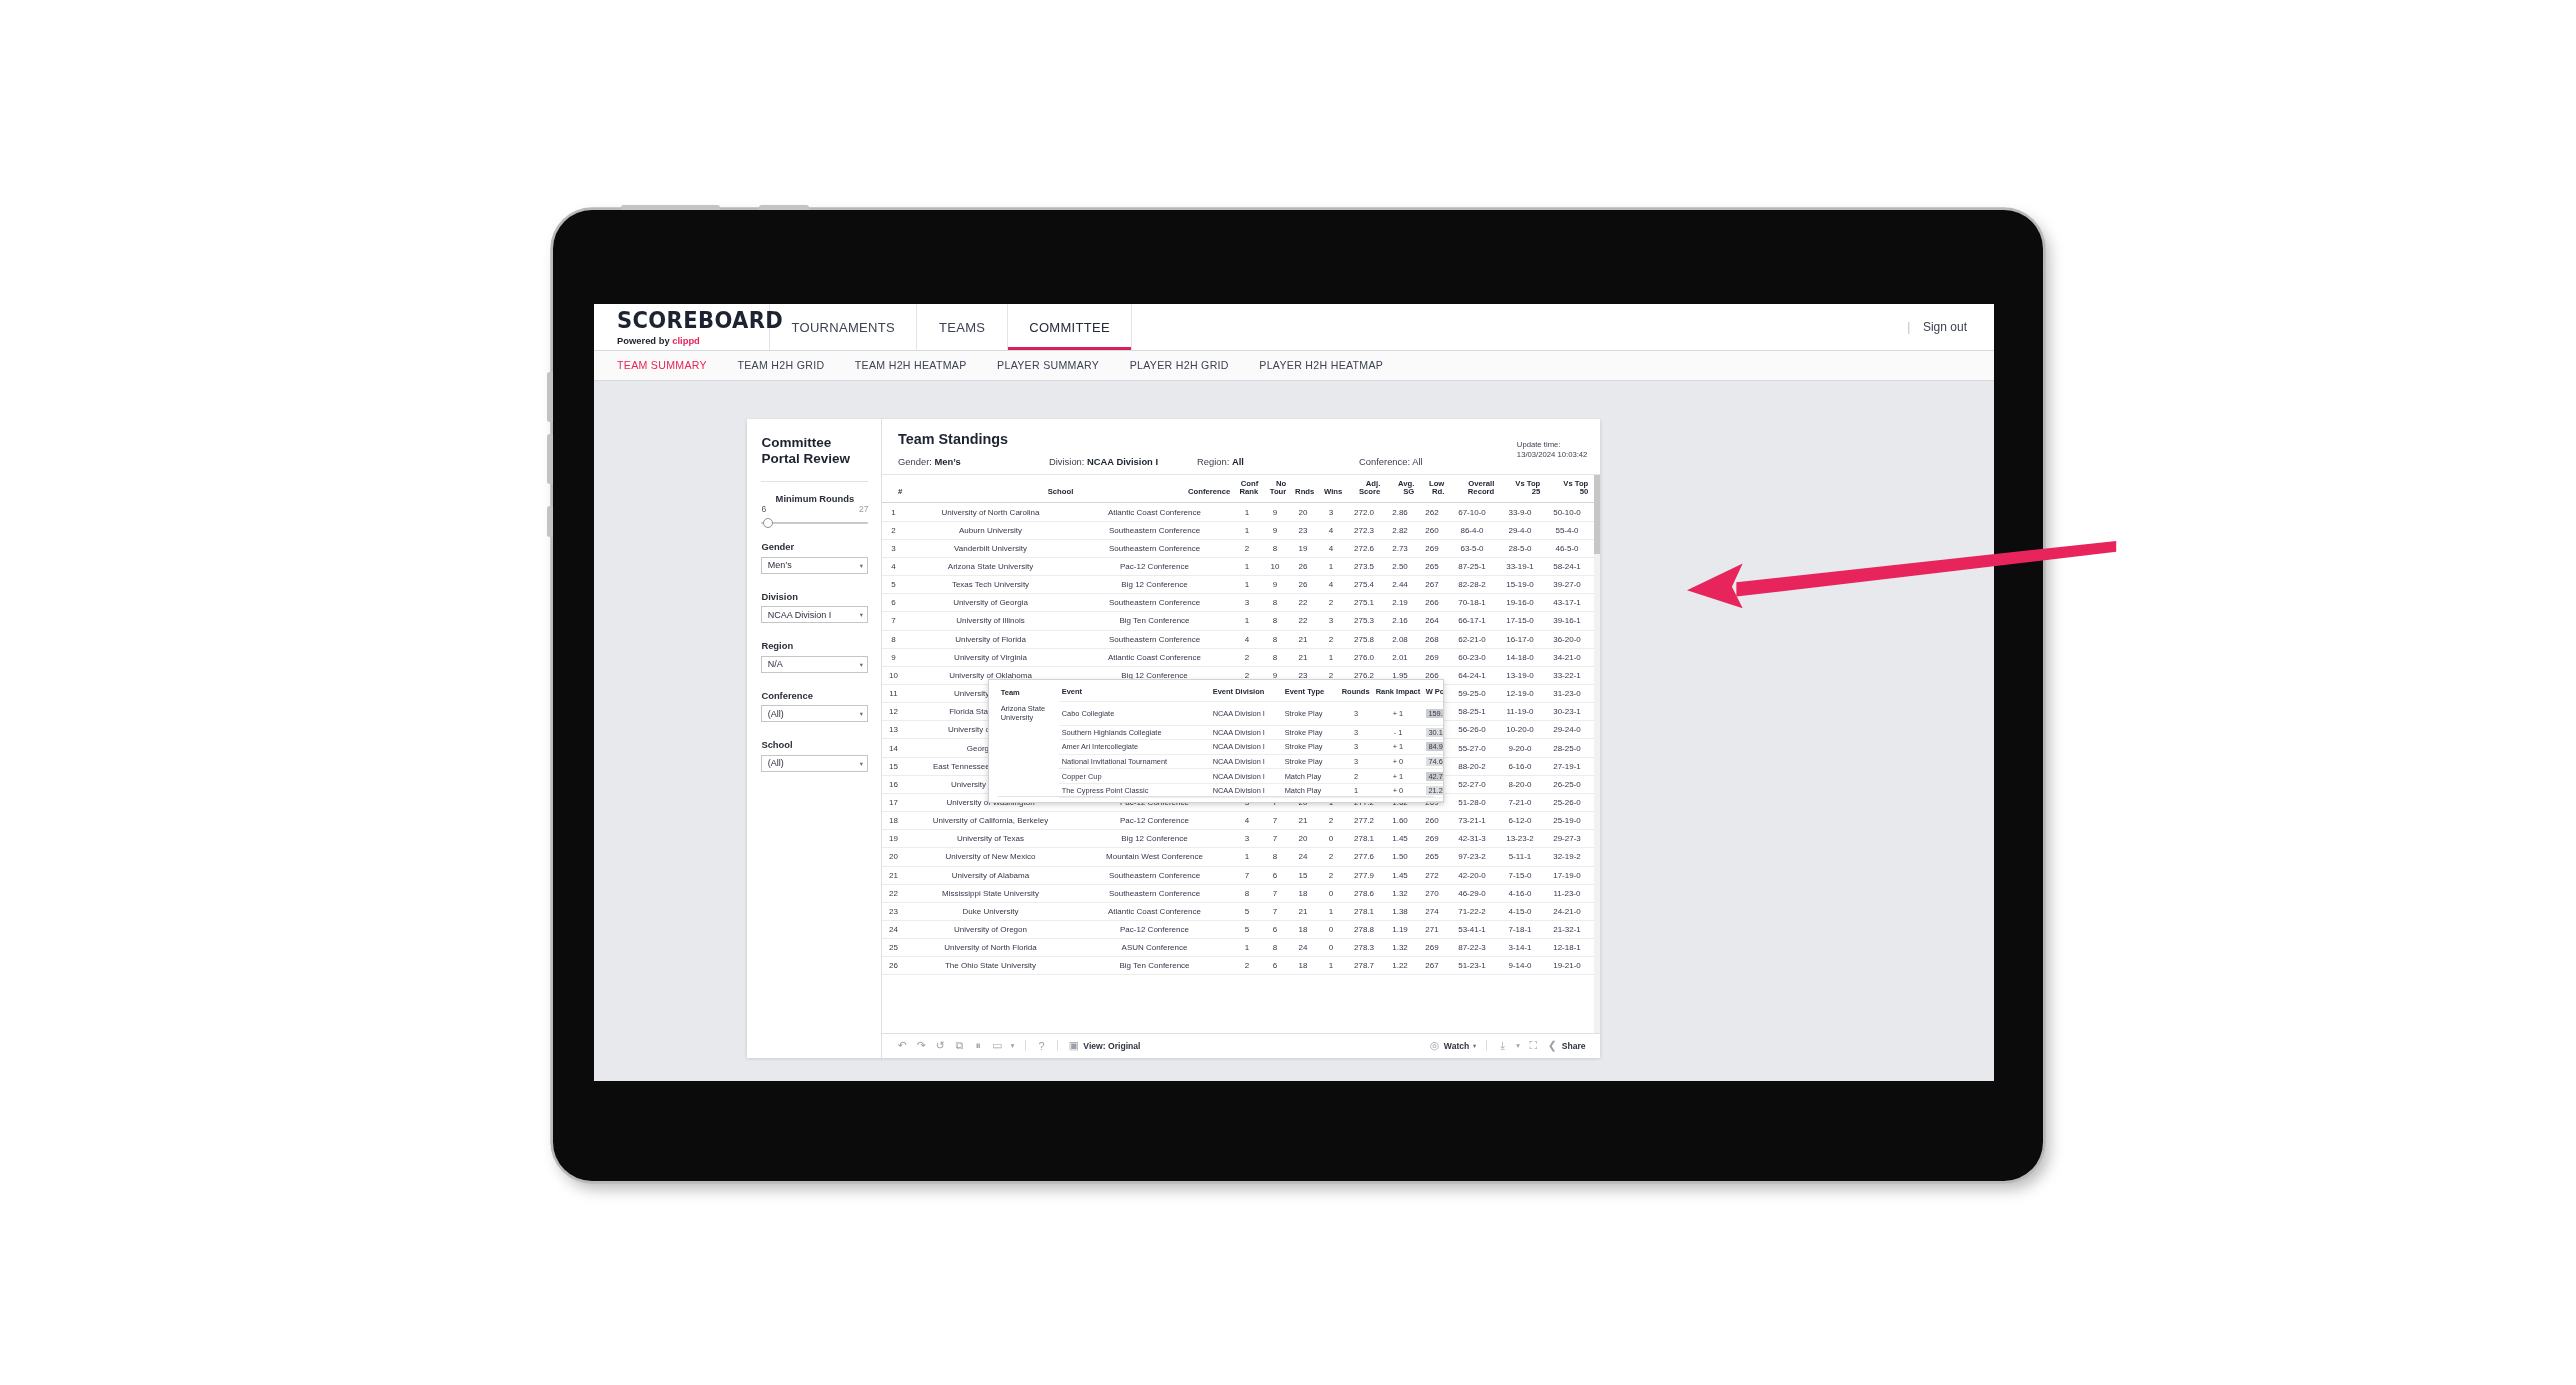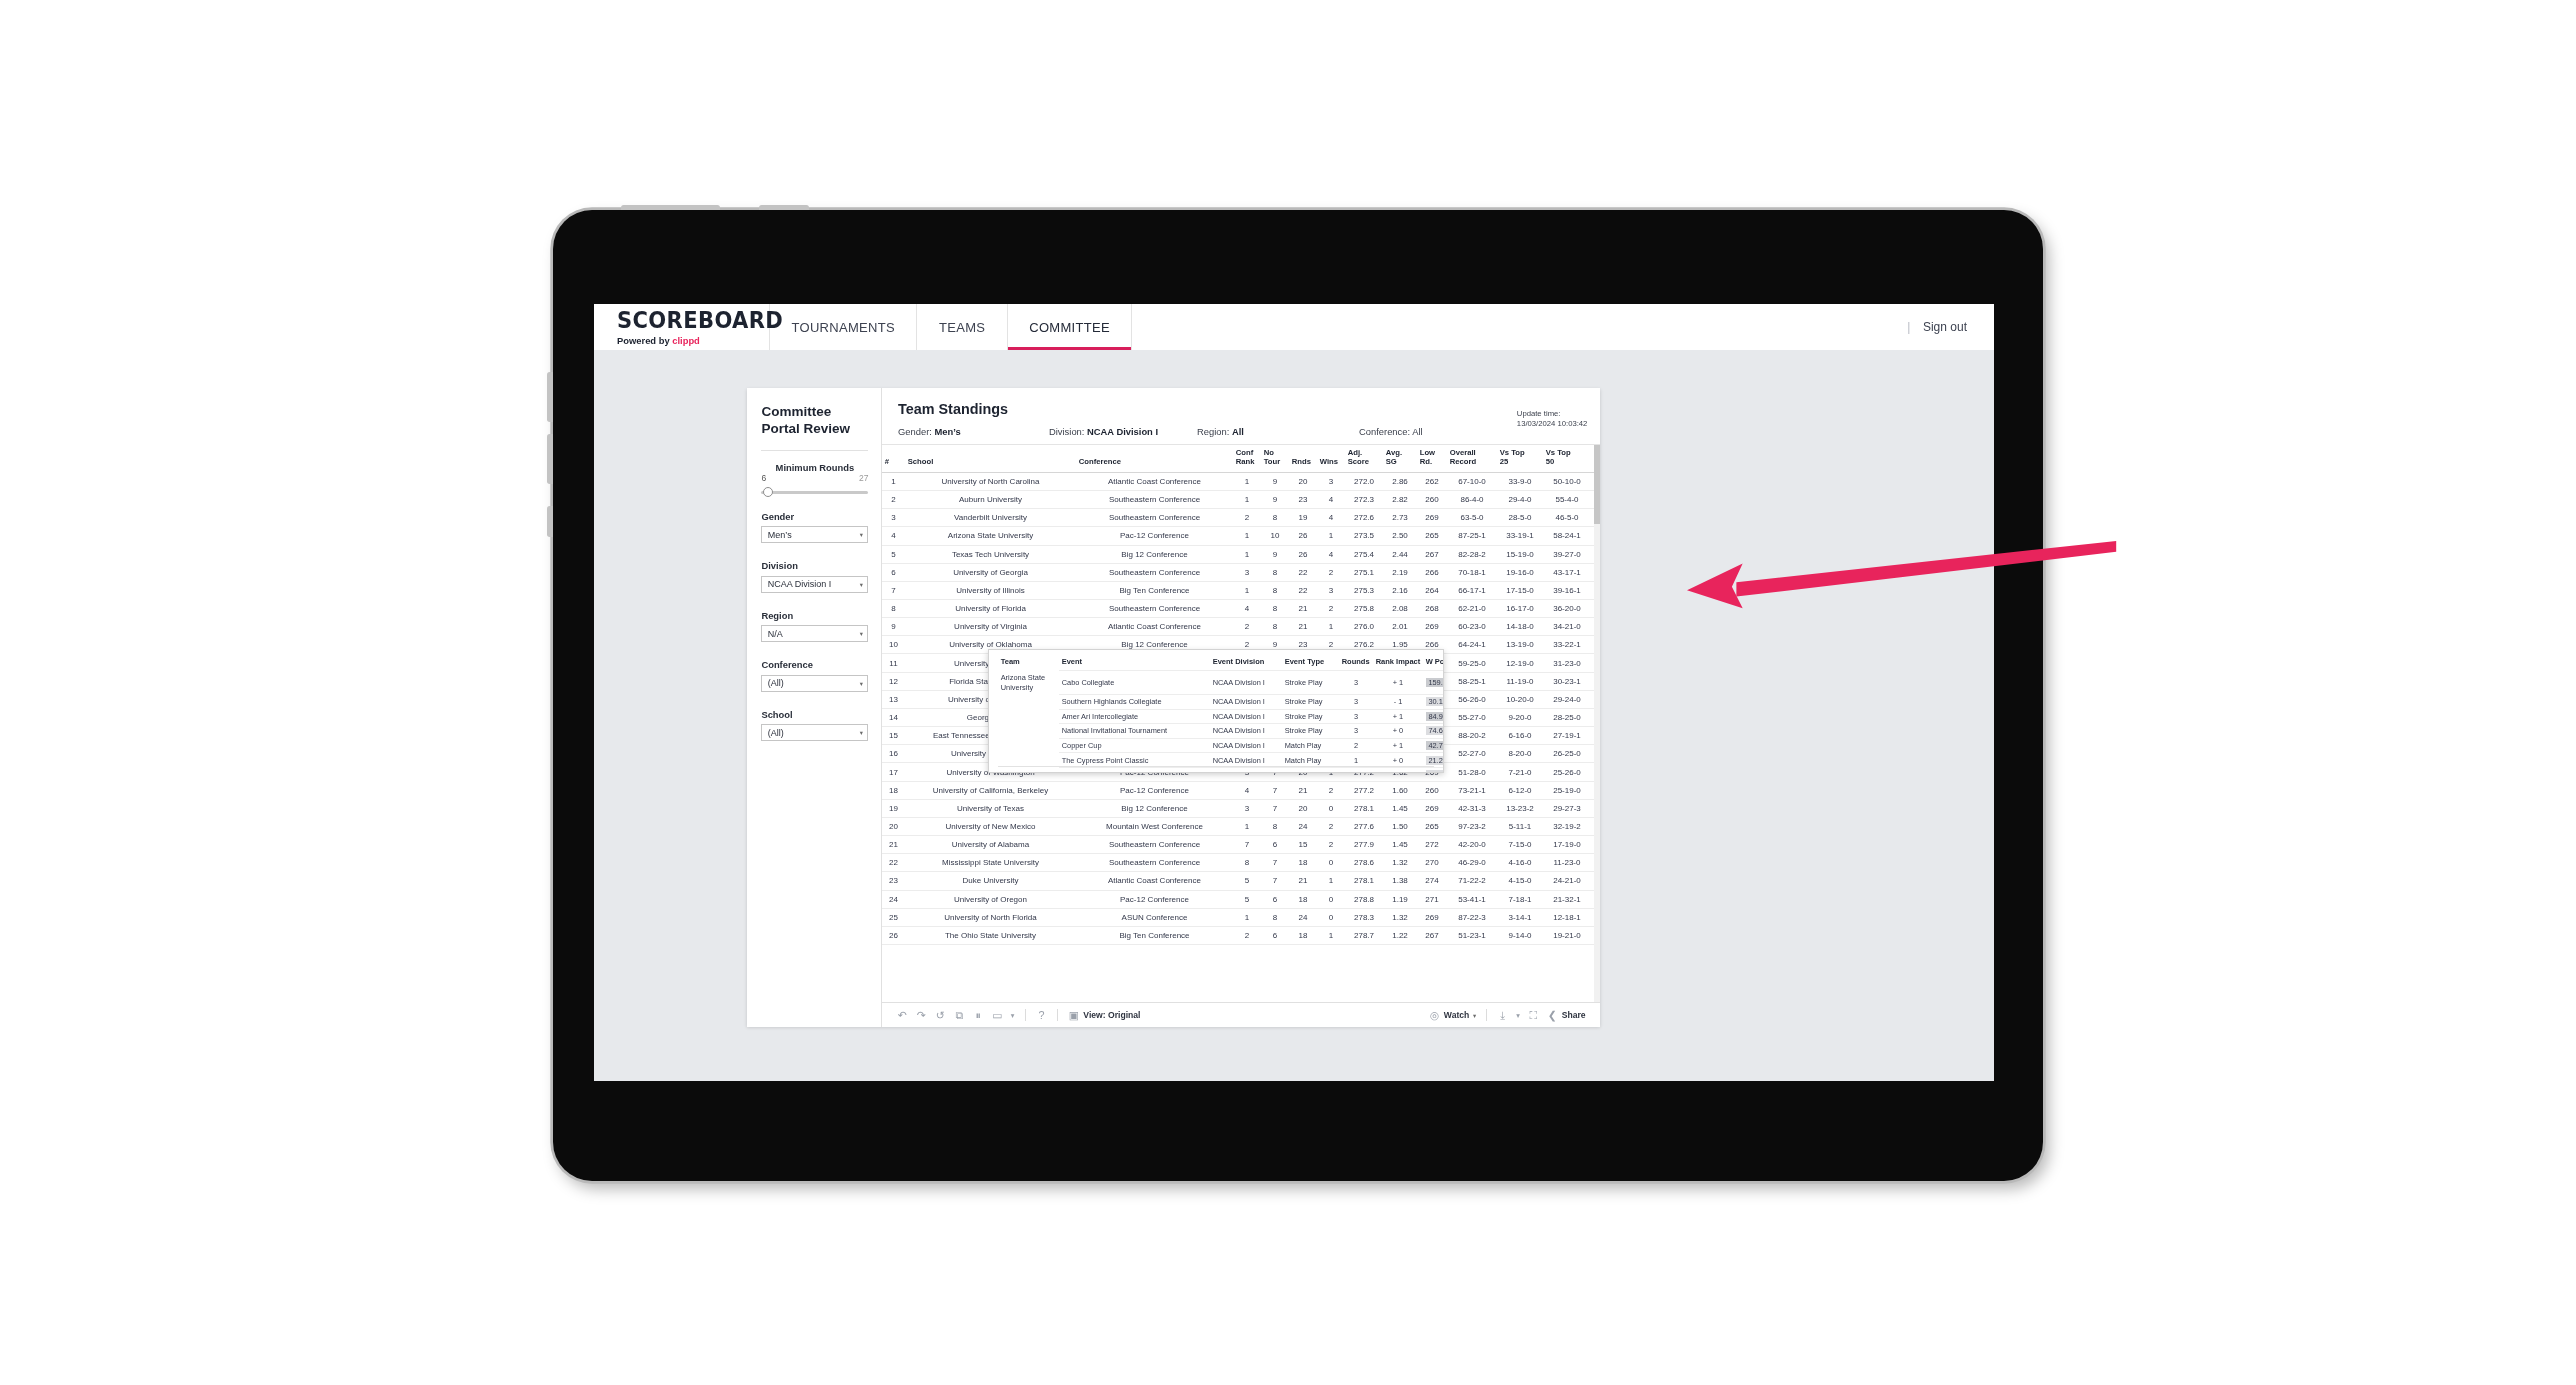--- a/index.html
+++ b/index.html
@@ -126,21 +126,21 @@
   .filter-row { display: flex; gap: 0; margin-top: 9px; font-size: 9.4px; color: #3a3f4b; }
   .filter-chip { white-space: nowrap; }
   .filter-chip b { color: #1d2330; font-weight: 700; }
   .fc1 { width: 151px; } .fc2 { width: 148px; } .fc3 { width: 162px; }
 
   
   #table-wrap { flex: 1; overflow: hidden; position: relative; }
   table.standings { width: 100%; border-collapse: collapse; table-layout: fixed; }
   table.standings th {
     font-size: 7.7px; font-weight: 700; color: #1d2330;
-    padding: 4.5px 2.7px 5.4px 2.7px; vertical-align: bottom; text-align: left;
+    padding: 4.5px 2.7px 5.4px 2.7px; vertical-align: bottom; text-align: right;
     border-bottom: 0.9px solid #d6d6d6; line-height: 1.12;
   }
   table.standings td {
     font-size: 8px; color: #33384a; padding: 3.2px 2.7px;
     text-align: center; border-bottom: 0.9px solid #ececec; white-space: nowrap;
     overflow: hidden;
   }
   th.c-rank, td.c-rank { width: 23px; text-align: left; padding-left: 9px; }
   th.c-school, td.c-school { width: 171px; text-align: left; }
   th.c-conf, td.c-conf { width: 157px; text-align: left; }
@@ -249,20 +249,28 @@
         <div class="nav-item active">
             <span>COMMITTEE</span>
           </div>
         <div class="nav-item nav-spacer"></div>
         <div class="signout-wrap">
           <span class="signout-div">|</span>
           <span class="signout">Sign out</span>
         </div>
       </div>
 
+      <div id="subtabs">
+        <div class="subtab active">TEAM SUMMARY</div>
+        <div class="subtab">TEAM H2H GRID</div>
+        <div class="subtab">TEAM H2H HEATMAP</div>
+        <div class="subtab">PLAYER SUMMARY</div>
+        <div class="subtab">PLAYER H2H GRID</div>
+        <div class="subtab">PLAYER H2H HEATMAP</div>
+      </div>
 
       <div id="dash-area">
         <div id="dashboard">
           <div id="dash-body">
 
             <div id="filters">
               <div class="panel-title">
                 <div>Committee</div>
                 <div>Portal Review</div>
               </div>

